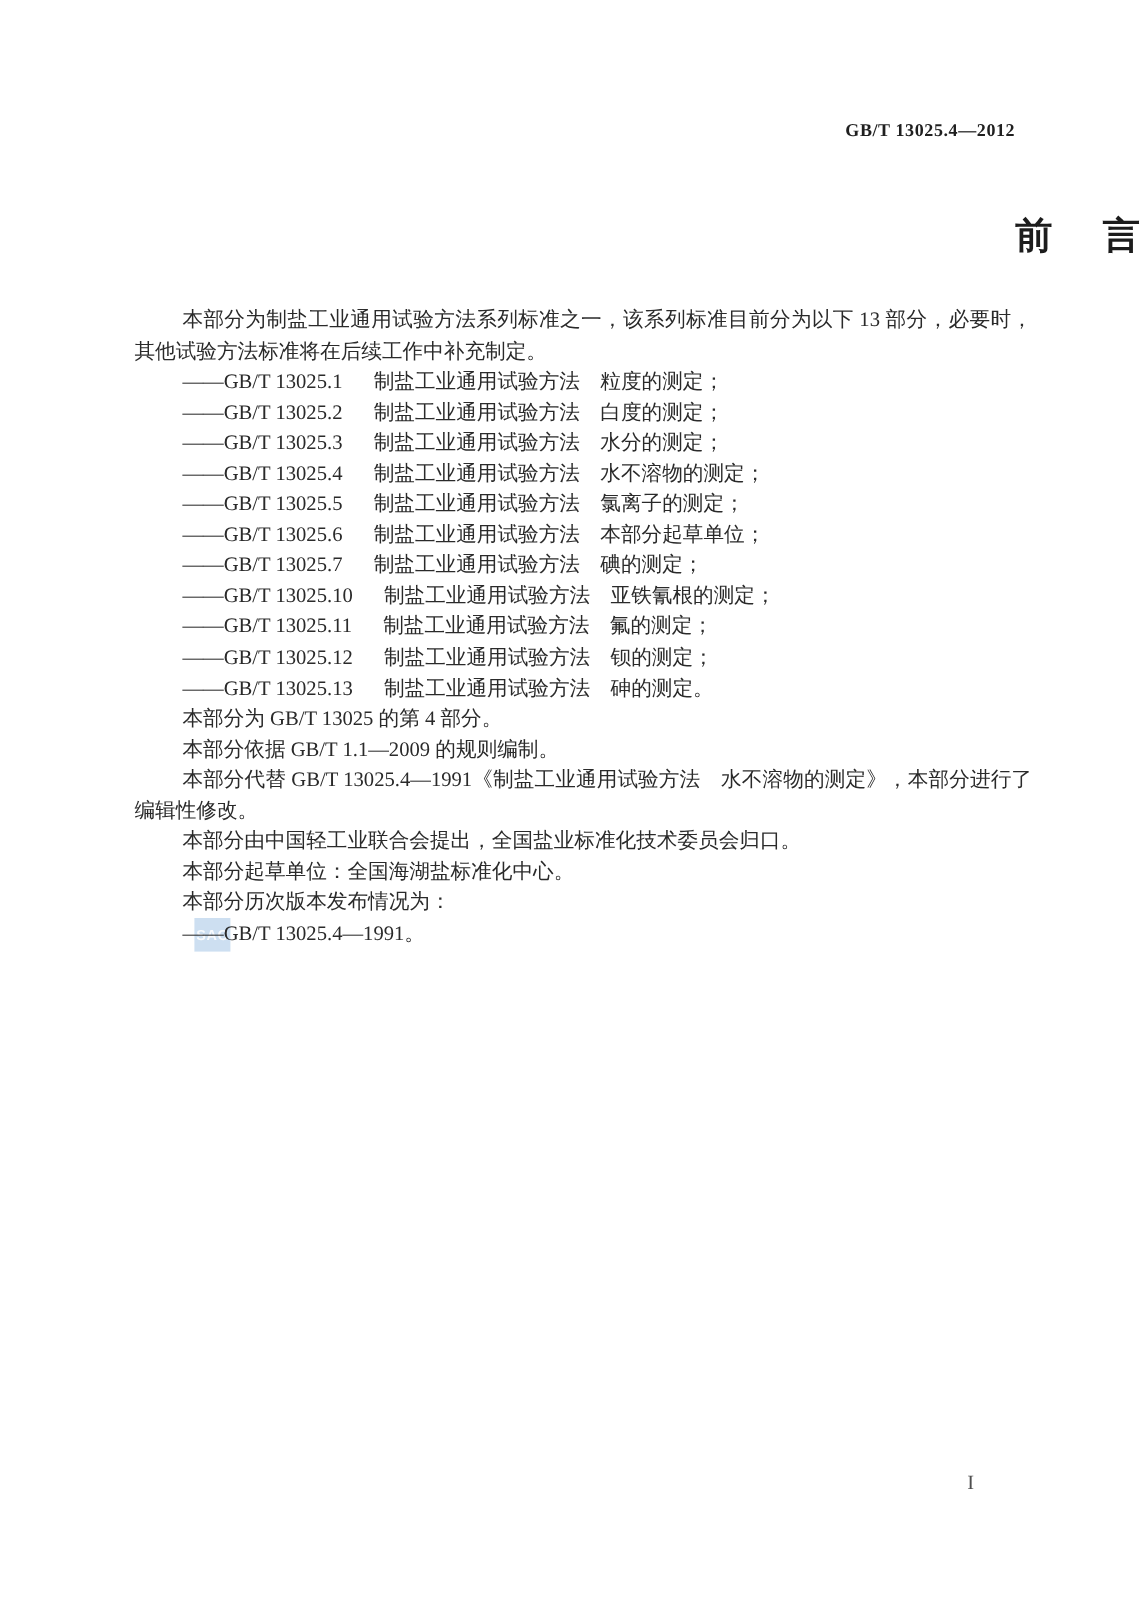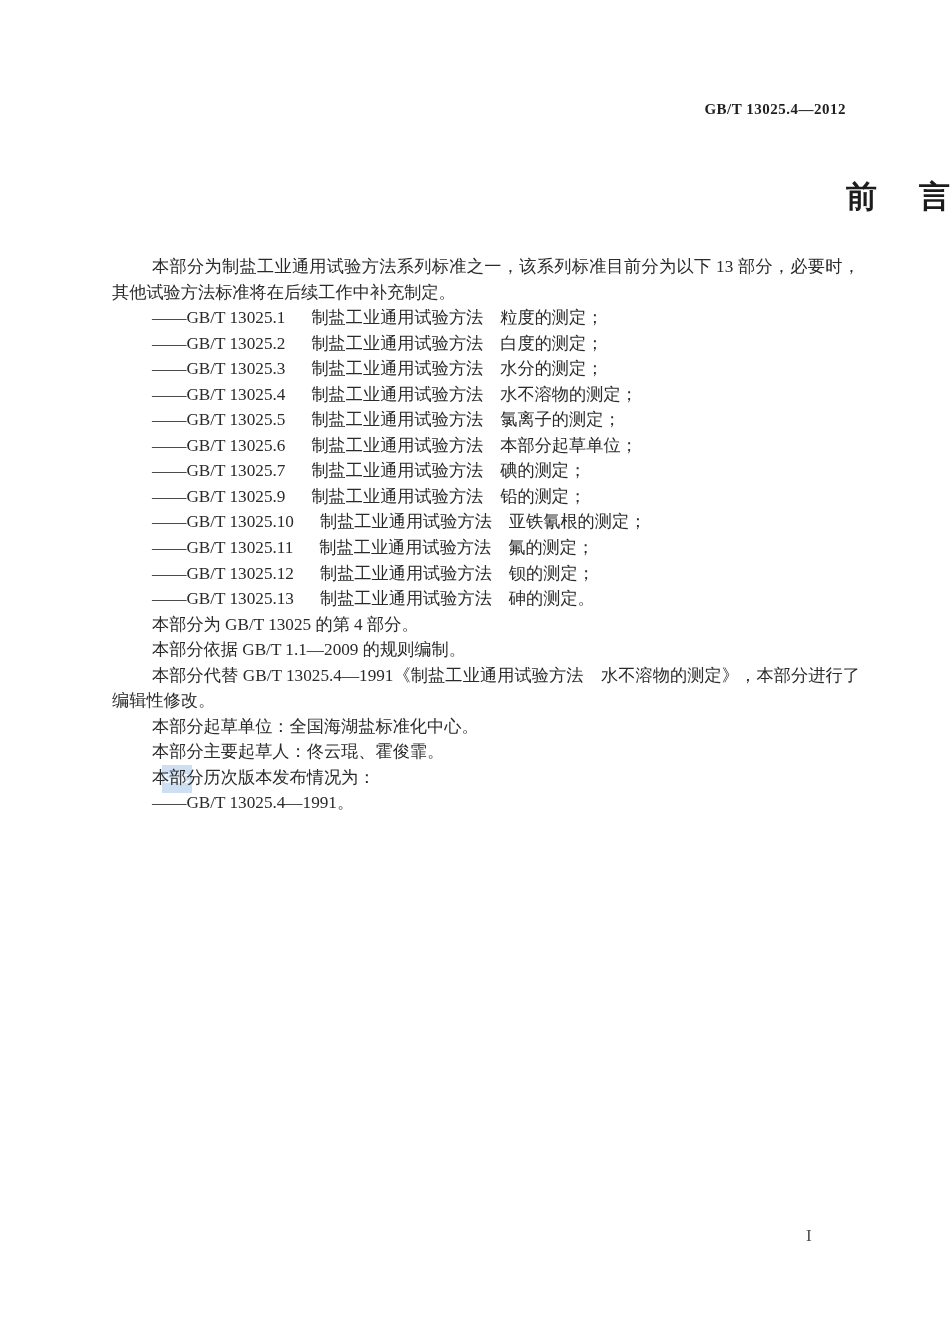--- a/index.html
+++ b/index.html
@@ -107,32 +107,31 @@
     <p class="para">本部分为制盐工业通用试验方法系列标准之一，该系列标准目前分为以下 13 部分，必要时，其他试验方法标准将在后续工作中补充制定。</p>
 
     <div class="std-list">
       <div class="std-row"><span>——GB/T 13025.1</span><span class="series">制盐工业通用试验方法</span><span class="subject">粒度的测定；</span></div>
       <div class="std-row"><span>——GB/T 13025.2</span><span class="series">制盐工业通用试验方法</span><span class="subject">白度的测定；</span></div>
       <div class="std-row"><span>——GB/T 13025.3</span><span class="series">制盐工业通用试验方法</span><span class="subject">水分的测定；</span></div>
       <div class="std-row"><span>——GB/T 13025.4</span><span class="series">制盐工业通用试验方法</span><span class="subject">水不溶物的测定；</span></div>
       <div class="std-row"><span>——GB/T 13025.5</span><span class="series">制盐工业通用试验方法</span><span class="subject">氯离子的测定；</span></div>
       <div class="std-row"><span>——GB/T 13025.6</span><span class="series">制盐工业通用试验方法</span><span class="subject">本部分起草单位；</span></div>
       <div class="std-row"><span>——GB/T 13025.7</span><span class="series">制盐工业通用试验方法</span><span class="subject">碘的测定；</span></div>
-      <div class="std-row"><span>——GB/T 13025.9</span><span class="series">制盐工业通用试验方法</span><span class="subject">铅的测定；</span></div>
       <div class="std-row"><span>——GB/T 13025.10</span><span class="series">制盐工业通用试验方法</span><span class="subject">亚铁氰根的测定；</span></div>
       <div class="std-row"><span>——GB/T 13025.11</span><span class="series">制盐工业通用试验方法</span><span class="subject">氟的测定；</span></div>
       <div class="std-row"><span>——GB/T 13025.12</span><span class="series">制盐工业通用试验方法</span><span class="subject">钡的测定；</span></div>
       <div class="std-row"><span>——GB/T 13025.13</span><span class="series">制盐工业通用试验方法</span><span class="subject">砷的测定。</span></div>
     </div>
 
     <p class="para">本部分为 GB/T 13025 的第 4 部分。</p>
     <p class="para">本部分依据 GB/T 1.1—2009 的规则编制。</p>
     <p class="para">本部分代替 GB/T 13025.4—1991《制盐工业通用试验方法　水不溶物的测定》，本部分进行了编辑性修改。</p>
+    <p class="para">本部分由中国轻工业联合会提出，全国盐业标准化技术委员会归口。</p>
     <p class="para">本部分起草单位：全国海湖盐标准化中心。</p>
-    <p class="para">本部分主要起草人：佟云琨、霍俊霏。</p>
     <p class="para">本部分历次版本发布情况为：</p>
     <p class="para">——GB/T 13025.4—1991。</p>
 
   </div>
 
   <div class="page-number">I</div>
 
 </div>
 
 </body></html>

